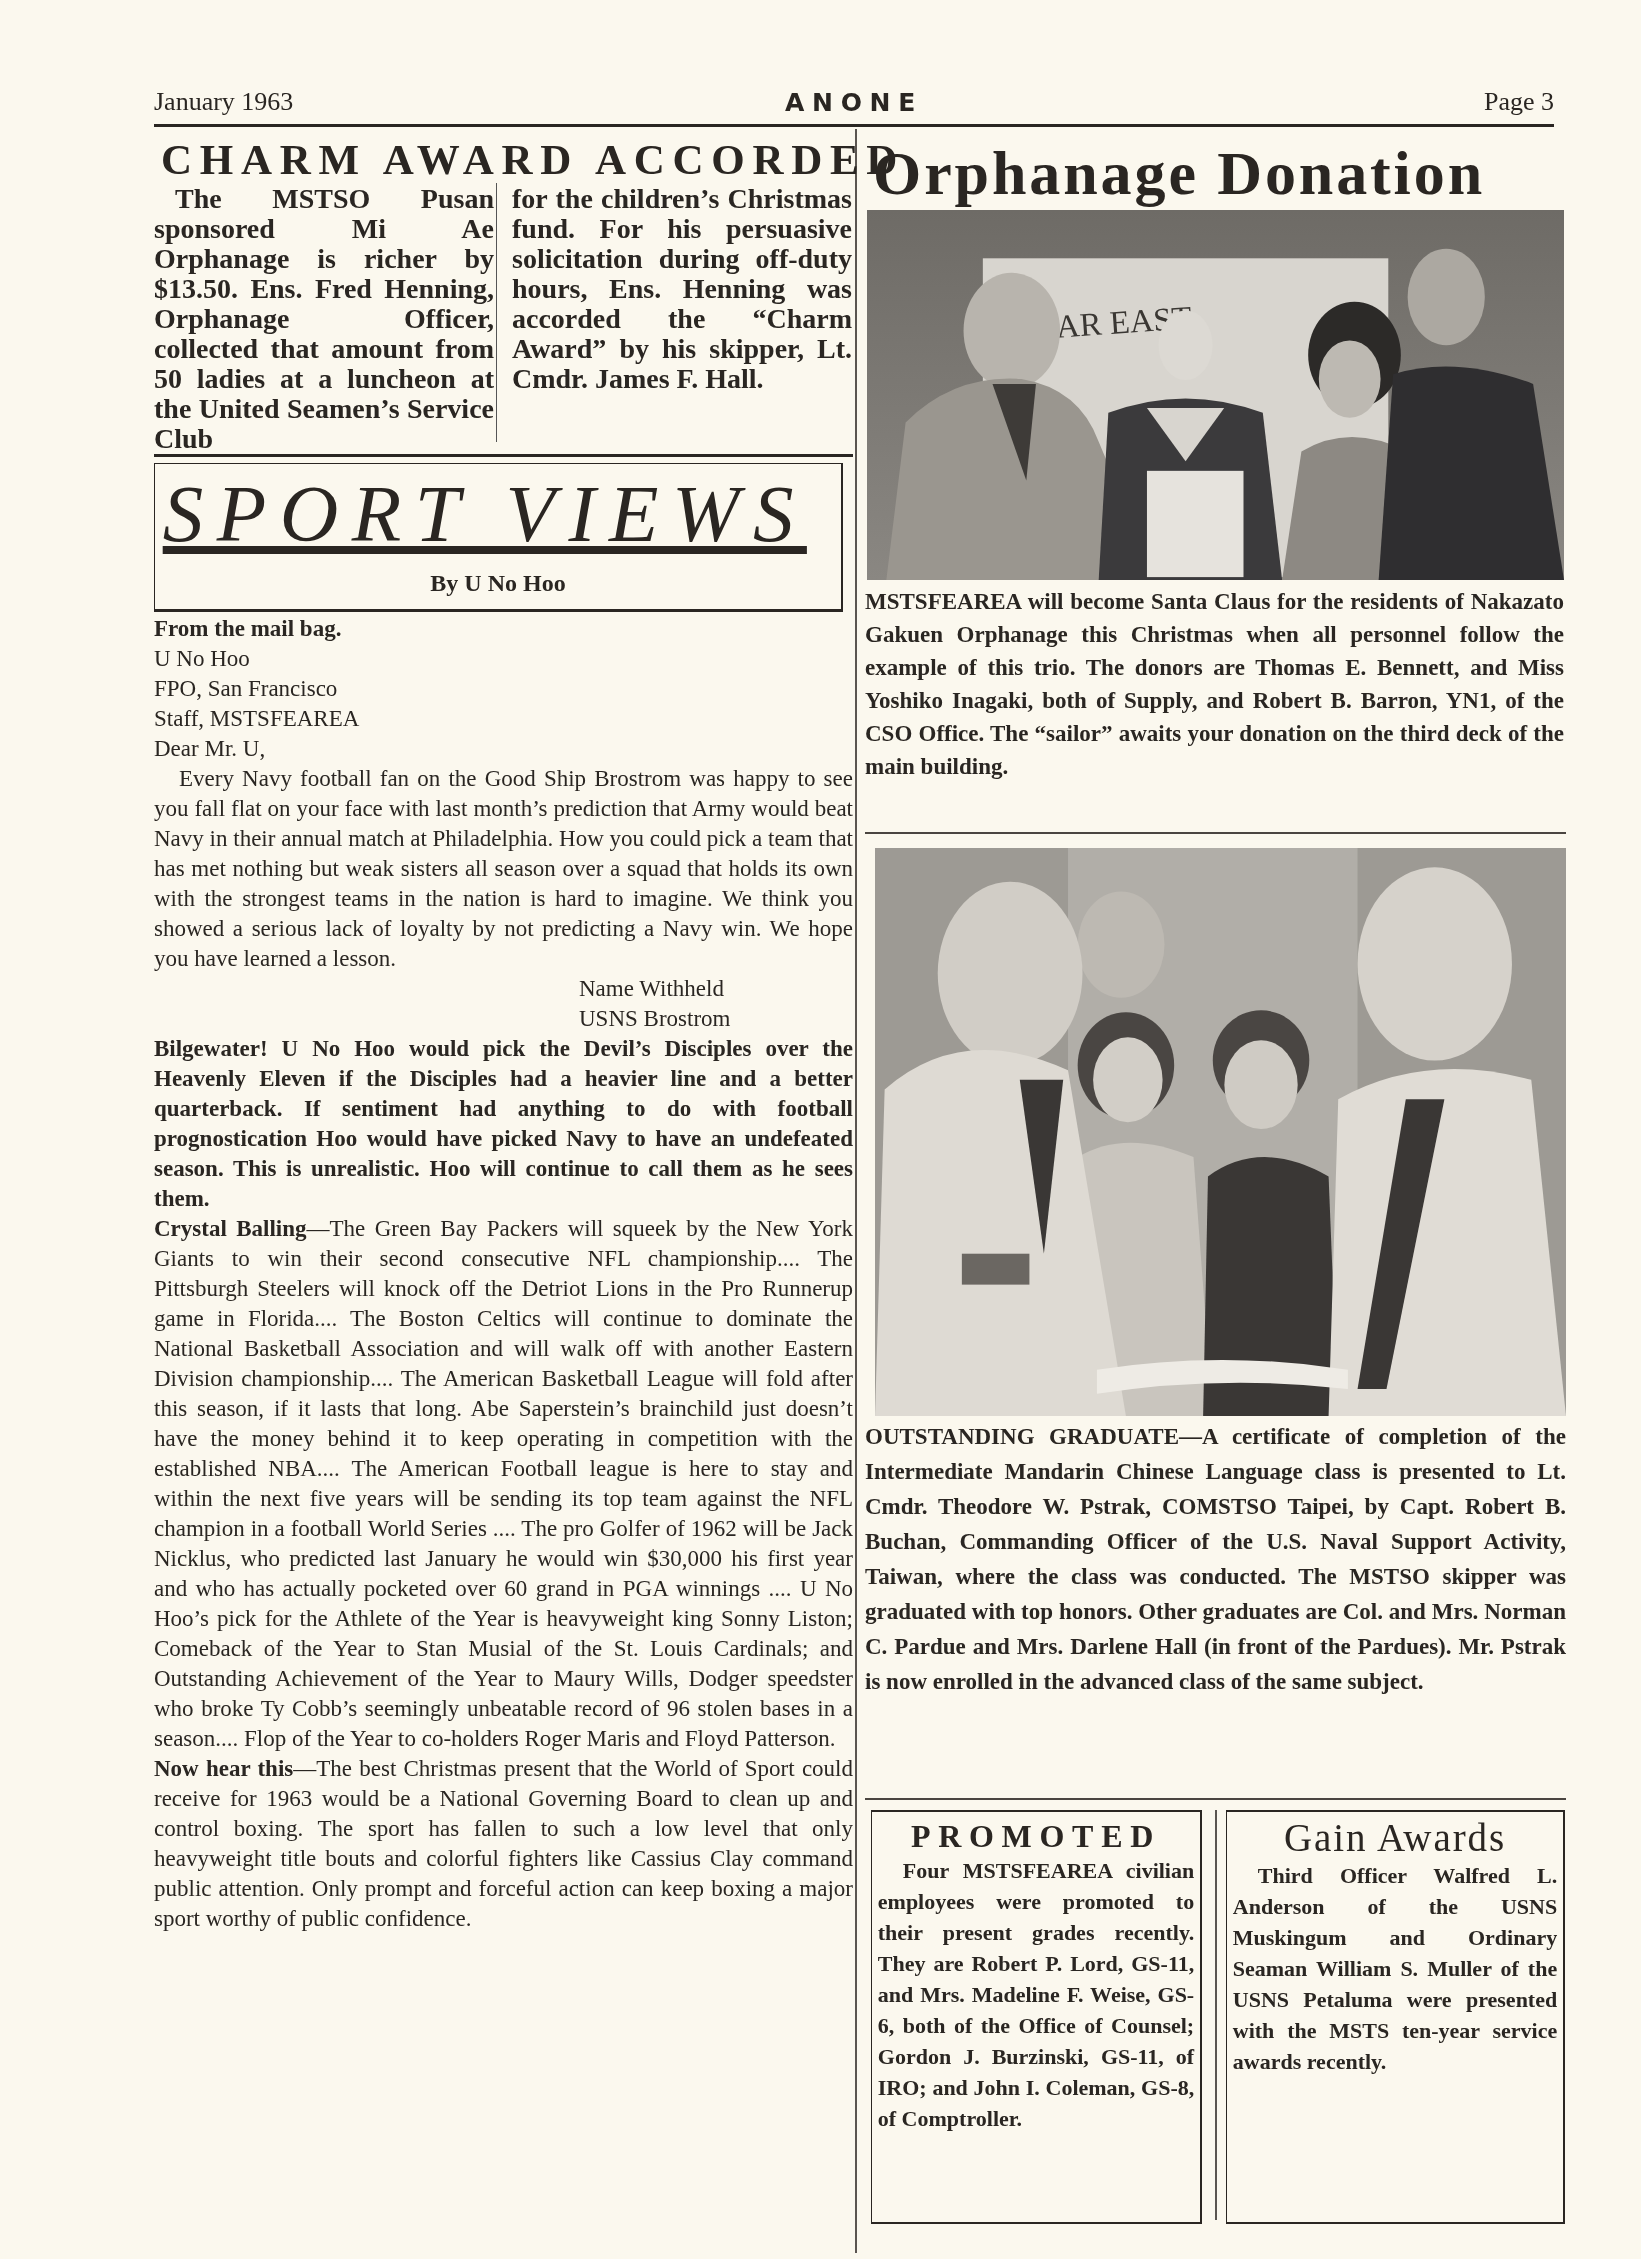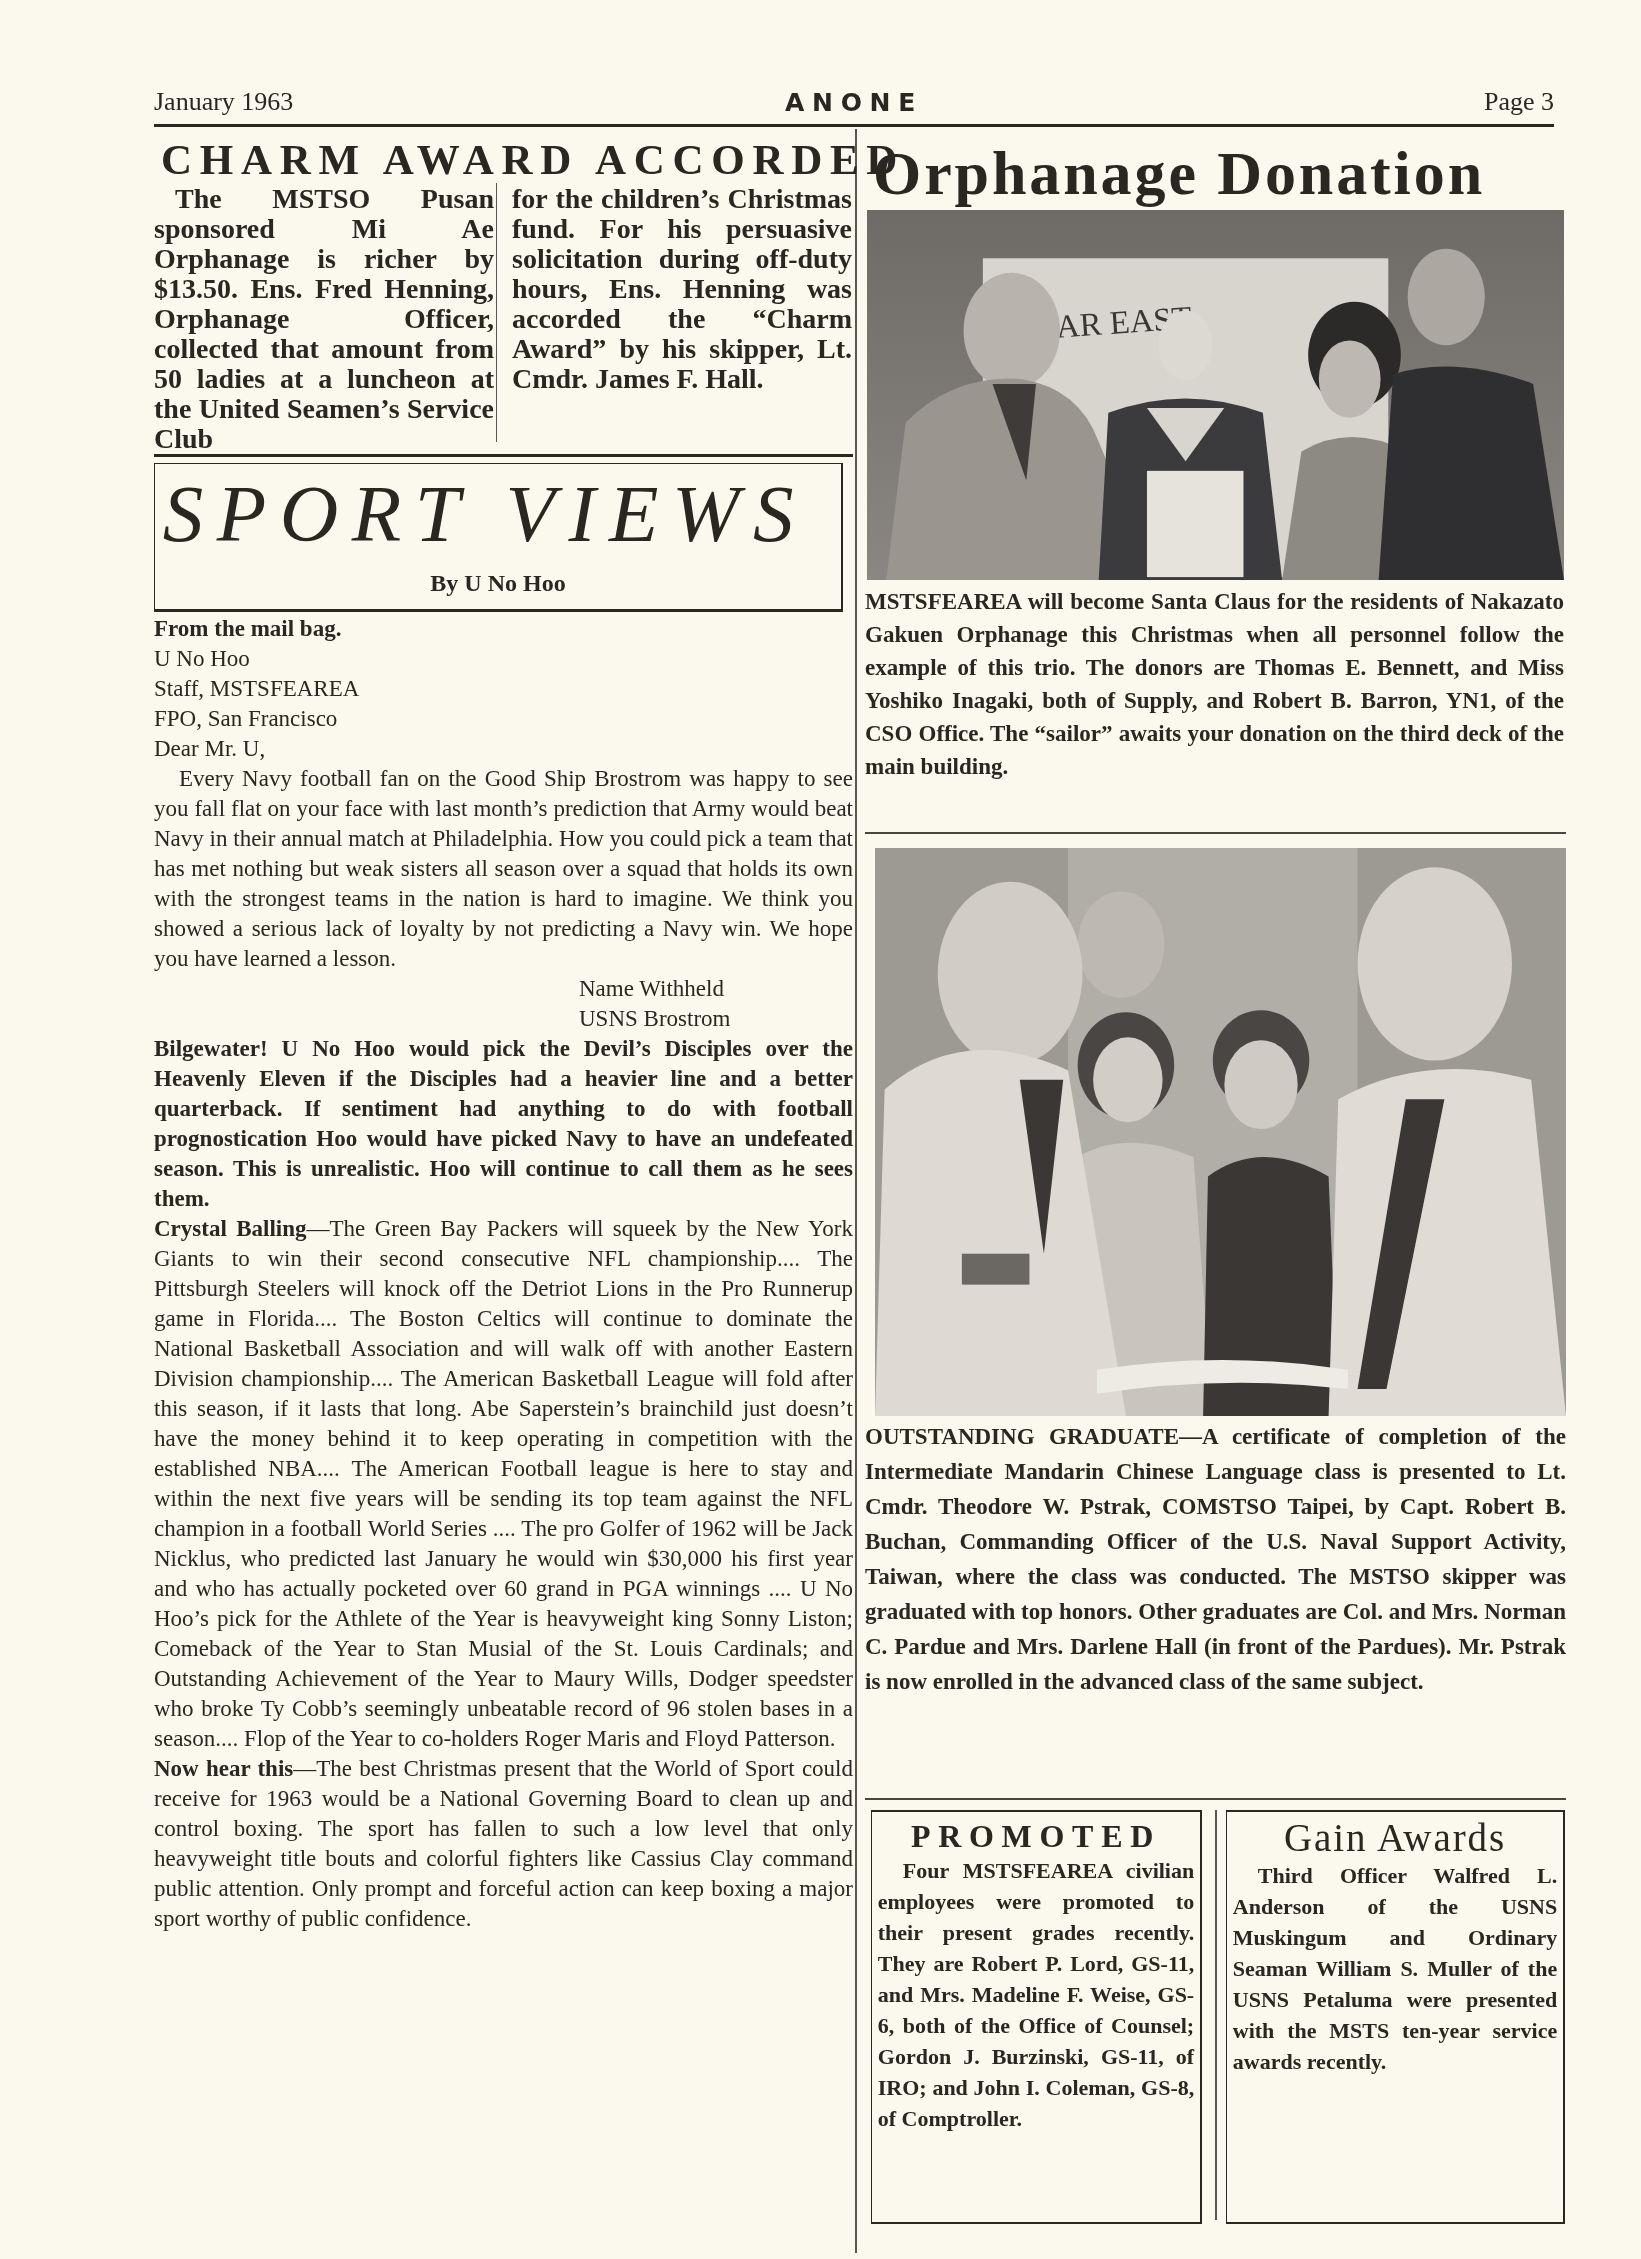--- a/index.html
+++ b/index.html
@@ -28,21 +28,21 @@
   .charm-col { position: absolute; top: 184px; width: 340px; font-weight: bold; font-size: 28px; line-height: 30px; text-align: justify; }
   .charm-col.left { left: 154px; }
   .charm-col.right { left: 512px; }
   .charm-col p { margin: 0; }
   .charm-col .indent { text-indent: 21px; }
   .charm-divider { position: absolute; left: 496px; top: 183px; width: 1px; height: 259px; background: #555; }
   .charm-rule { position: absolute; left: 154px; top: 454px; width: 699px; height: 2.9px; background: #2a2622; }
 
   
   .sport-box { position: absolute; left: 154px; top: 463px; width: 686px; height: 145px; border: 1.9px solid #2a2622; border-bottom-width: 3.9px; border-right-width: 2.9px; }
-  .sport-title { position: absolute; left: 7.7px; right: 5.8px; top: 3.9px; font-style: italic; font-size: 81px; letter-spacing: 13.5px; white-space: nowrap; line-height: 93px; font-weight: normal; }
+  .sport-title { position: absolute; left: 7.7px; right: 5.8px; top: 3.9px; font-style: italic; font-size: 81px; letter-spacing: 13.5px; white-space: nowrap; line-height: 93px; font-weight: normal; text-decoration: underline; }
   .sport-byline { position: absolute; left: 0; right: 0; top: 106px; text-align: center; font-weight: bold; font-size: 24px; }
 
   
   .sport-body { position: absolute; left: 154px; top: 614px; width: 699px; font-size: 23px; line-height: 30px; text-align: justify; }
   .sport-body p { margin: 0; }
   .sport-body .b { font-weight: bold; }
   .sport-body .bold-para { font-weight: bold; font-size: 23px; line-height: 30px; }
   .sport-body .indent { text-indent: 25px; }
   .sport-body .sig { padding-left: 425px; text-align: left; }
 
@@ -93,22 +93,22 @@
   <div class="charm-rule"></div>
 
   <div class="sport-box">
     <div class="sport-title">SPORT VIEWS</div>
     <div class="sport-byline">By U No Hoo</div>
   </div>
 
   <div class="sport-body">
     <p class="b">From the mail bag.</p>
     <p>U No Hoo</p>
+    <p>FPO, San Francisco</p>
     <p>Staff, MSTSFEAREA</p>
-    <p>FPO, San Francisco</p>
     <p>Dear Mr. U,</p>
     <p class="indent">Every Navy football fan on the Good Ship Brostrom was happy to see you fall flat on your face with last month’s prediction that Army would beat Navy in their annual match at Philadelphia. How you could pick a team that has met nothing but weak sisters all season over a squad that holds its own with the strongest teams in the nation is hard to imagine. We think you showed a serious lack of loyalty by not predicting a Navy win. We hope you have learned a lesson.</p>
     <p class="sig">Name Withheld</p>
     <p class="sig">USNS Brostrom</p>
     <p class="bold-para">Bilgewater! U No Hoo would pick the Devil’s Disciples over the Heavenly Eleven if the Disciples had a heavier line and a better quarterback. If sentiment had anything to do with football prognostication Hoo would have picked Navy to have an undefeated season. This is unrealistic. Hoo will continue to call them as he sees them.</p>
     <p><span class="b">Crystal Balling</span><span>—The Green Bay Packers will squeek by the New York Giants to win their second consecutive NFL championship.... The Pittsburgh Steelers will knock off the Detriot Lions in the Pro Runnerup game in Florida.... The Boston Celtics will continue to dominate the National Basketball Association and will walk off with another Eastern Division championship.... The American Basketball League will fold after this season, if it lasts that long. Abe Saperstein’s brainchild just doesn’t have the money behind it to keep operating in competition with the established NBA.... The American Football league is here to stay and within the next five years will be sending its top team against the NFL champion in a football World Series .... The pro Golfer of 1962 will be Jack Nicklus, who predicted last January he would win $30,000 his first year and who has actually pocketed over 60 grand in PGA winnings .... U No Hoo’s pick for the Athlete of the Year is heavyweight king Sonny Liston; Comeback of the Year to Stan Musial of the St. Louis Cardinals; and Outstanding Achievement of the Year to Maury Wills, Dodger speedster who broke Ty Cobb’s seemingly unbeatable record of 96 stolen bases in a season.... Flop of the Year to co-holders Roger Maris and Floyd Patterson.</span></p>
     <p><span class="b">Now hear this</span><span>—The best Christmas present that the World of Sport could receive for 1963 would be a National Governing Board to clean up and control boxing. The sport has fallen to such a low level that only heavyweight title bouts and colorful fighters like Cassius Clay command public attention. Only prompt and forceful action can keep boxing a major sport worthy of public confidence.</span></p>
   </div>
 
   <h2 class="orph-title" style="margin:8px;">Orphanage Donation</h2>

